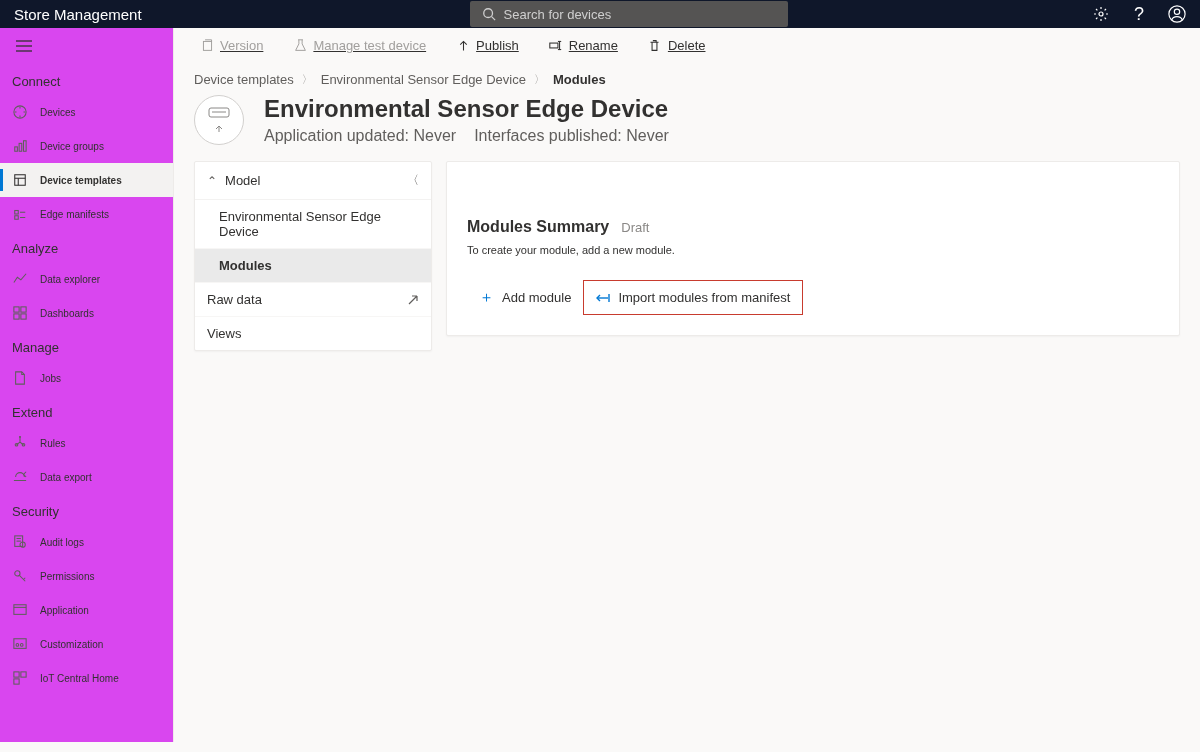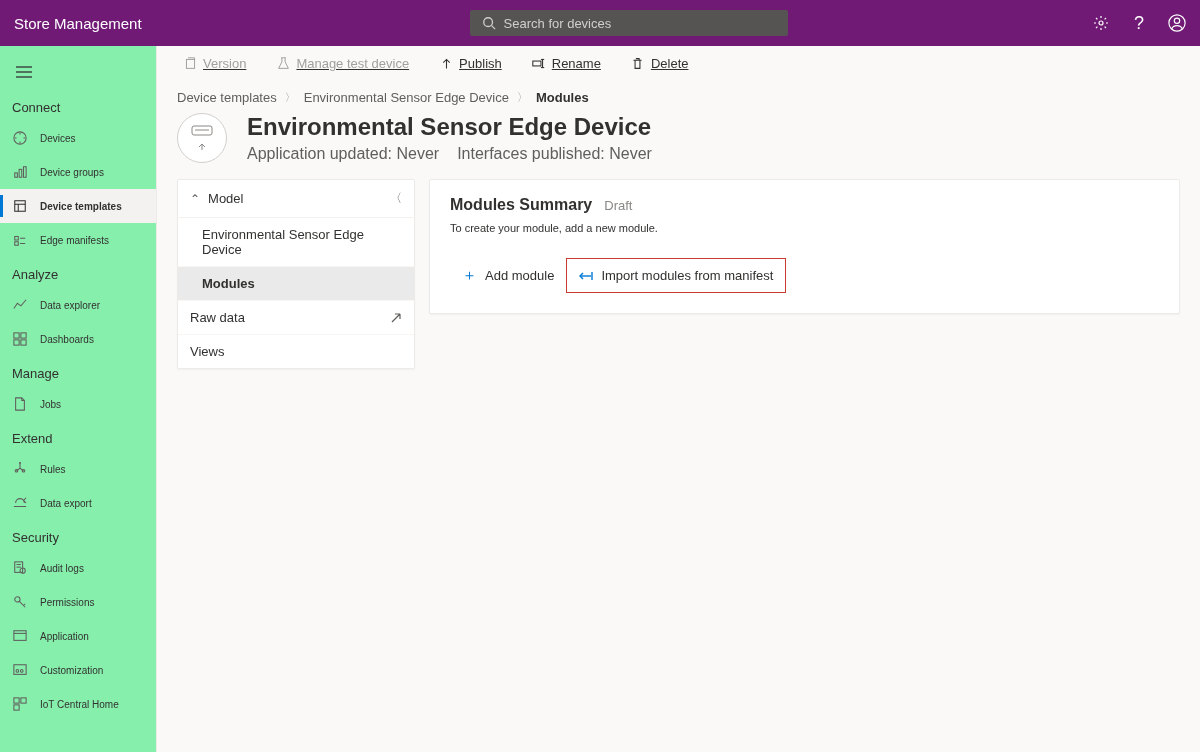--- a/index.html
+++ b/index.html
@@ -1,21 +1,21 @@
 <!DOCTYPE html>
 <html><head>
 <meta charset="utf-8">
 <style>
   * { box-sizing: border-box; margin: 0; padding: 0; }
   html, body { height: 100%; font-family: "Segoe UI", -apple-system, sans-serif; font-size: 14px; color: #323130; background: #faf9f8; }
   
   
   .header {
-    height: 46px;
-    background: #701a75;
+    height: 28px;
+    background: #0f172a;
     color: #fff;
     display: flex;
     align-items: center;
     padding: 0 14px;
     gap: 14px;
   }
   .header-title { font-size: 15px; font-weight: 400; flex: 0 0 auto; }
   .header-spacer-left { flex: 0 0 300px; }
   .search-box {
     flex: 0 0 318px;
@@ -40,25 +40,25 @@
   }
   .search-box input::placeholder { color: #cfcfcf; }
   .header-right { margin-left: auto; display: flex; align-items: center; gap: 20px; }
   .header-icon { width: 18px; height: 18px; display: flex; align-items: center; justify-content: center; color: #fff; cursor: pointer; }
   
   
   .shell { display: flex; height: calc(100% - 38px); }
   
   
   .sidebar {
-    width: 157px;
-    background: #86efac;
+    width: 174px;
+    background: #d946ef;
     border-right: 1px solid #edebe9;
     overflow-y: auto;
-    padding-top: 8px;
+    padding-top: 0;
     flex-shrink: 0;
   }
   .hamburger {
     width: 40px; height: 36px;
     display: flex; align-items: center; justify-content: center;
     cursor: pointer;
     margin-left: 4px;
   }
   .nav-section-title {
     font-size: 13px;
@@ -180,21 +180,21 @@
   .expand-icon { color: #605e5c; font-size: 13px; }
   
   .content-panel {
     flex: 1;
     background: #fff;
     border: 1px solid #edebe9;
     border-radius: 2px;
     padding: 16px 20px 20px 20px;
     box-shadow: 0 1px 2px rgba(0,0,0,0.04);
   }
-  .panel-title-row { display: flex; align-items: baseline; gap: 12px; }
+  .panel-title-row { display: flex; align-items: baseline; gap: 12px; margin-top: 40px; }
   .panel-title { font-size: 16px; font-weight: 600; }
   .draft-tag { font-size: 13px; color: #8a8886; }
   .panel-desc { font-size: 11px; color: #323130; margin-top: 8px; }
   
   .module-actions { margin-top: 24px; display: flex; gap: 0; }
   .action-btn {
     display: flex; align-items: center; gap: 8px;
     padding: 8px 12px;
     font-size: 13px;
     color: #323130;

